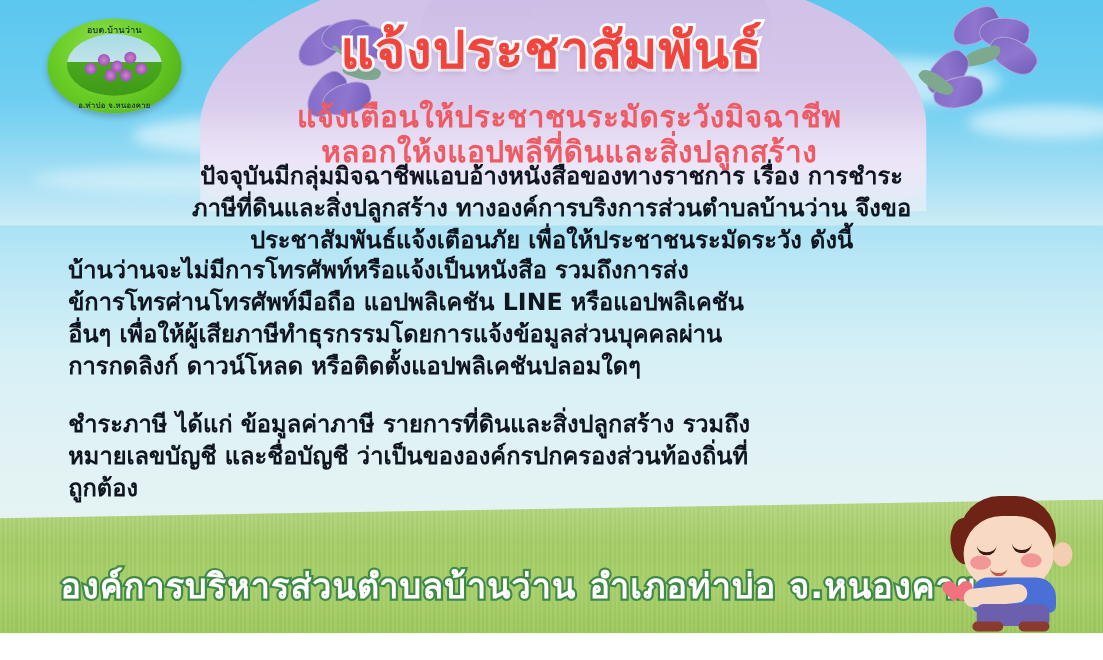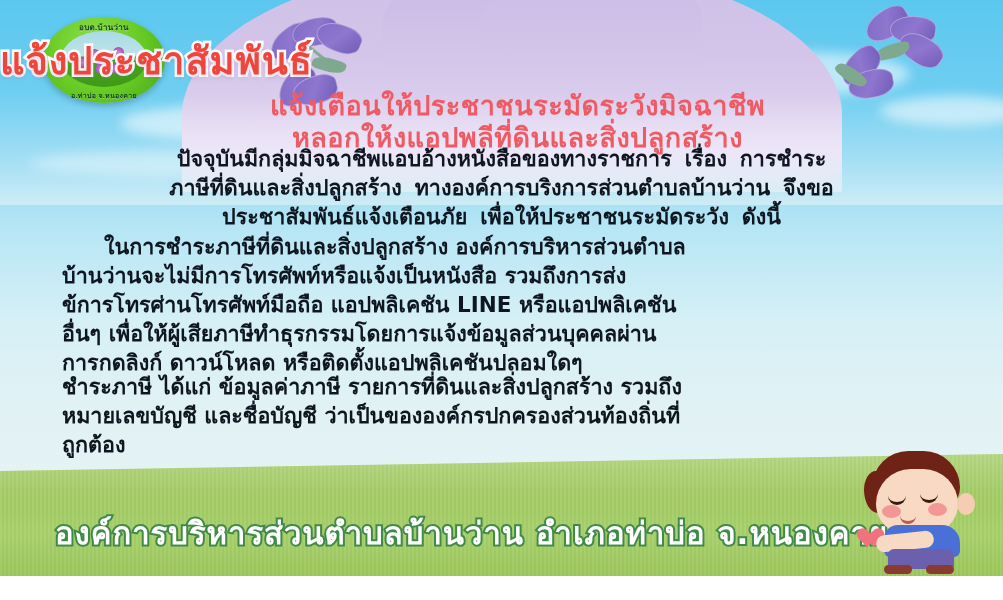--- a/index.html
+++ b/index.html
@@ -124,24 +124,25 @@
     font-weight: bold;
     letter-spacing: .3px;
     text-shadow: 0 1px 0 rgba(255,255,255,.35);
   }
   .logo-text-top { top: 4px; }
   .logo-text-bot { bottom: 2px; font-size: 7px; }
 
   
   .headline {
     position: absolute;
-    left: 0; top: 30px;
+    left: 0; top: 8px;
     width: 100%;
+    text-align: center;
     font-family: "DejaVu Sans", "Liberation Sans", sans-serif;
-    font-size: 38px;
+    font-size: 47px;
     font-weight: bold;
     color: #f0453c;
     letter-spacing: 1px;
     -webkit-text-stroke: 5px #ffffff;
     paint-order: stroke fill;
     text-shadow: 0 3px 5px rgba(120,90,140,.25);
   }
   .sub-line {
     position: absolute;
     left: 0;
@@ -159,21 +160,21 @@
 
   
   .body-block {
     position: absolute;
     left: 26px;
     width: 951px;
     color: #0f1620;
     font-family: "DejaVu Sans", "Liberation Sans", sans-serif;
     font-weight: bold;
   }
-  .para-intro { top: 146px; font-family: Liberation Mono, monospace; }
+  .para-intro { top: 146px; }
   .para-2 { top: 232px; left: 62px; width: 890px; }
   .para-3 { top: 372px; left: 62px; width: 890px; }
 
   .tline {
     display: block;
     font-size: 21.5px;
     line-height: 29px;
     letter-spacing: 0px;
     white-space: nowrap;
   }
@@ -336,21 +337,20 @@
   <div class="sub-line sub-1">แจ้งเตือนให้ประชาชนระมัดระวังมิจฉาชีพ</div>
   <div class="sub-line sub-2">หลอกให้งแอปพลีที่ดินและสิ่งปลูกสร้าง</div>
 
   <div class="body-block para-intro">
     <span class="tline">ปัจจุบันมีกลุ่มมิจฉาชีพแอบอ้างหนังสือของทางราชการ เรื่อง การชำระ</span>
     <span class="tline">ภาษีที่ดินและสิ่งปลูกสร้าง ทางองค์การบริงการส่วนตำบลบ้านว่าน จึงขอ</span>
     <span class="tline">ประชาสัมพันธ์แจ้งเตือนภัย เพื่อให้ประชาชนระมัดระวัง ดังนี้</span>
   </div>
 
   <div class="body-block para-2">
-    <span class="tline indent">ในการชำระภาษีที่ดินและสิ่งปลูกสร้าง องค์การบริหารส่วนตำบล</span>
     <span class="tline">บ้านว่านจะไม่มีการโทรศัพท์หรือแจ้งเป็นหนังสือ รวมถึงการส่ง</span>
     <span class="tline">ข้การโทรศ่านโทรศัพท์มือถือ แอปพลิเคชัน LINE หรือแอปพลิเคชัน</span>
     <span class="tline">อื่นๆ เพื่อให้ผู้เสียภาษีทำธุรกรรมโดยการแจ้งข้อมูลส่วนบุคคลผ่าน</span>
     <span class="tline">การกดลิงก์ ดาวน์โหลด หรือติดตั้งแอปพลิเคชันปลอมใดๆ</span>
   </div>
 
   <div class="body-block para-3">
     <span class="tline">ชำระภาษี ได้แก่ ข้อมูลค่าภาษี รายการที่ดินและสิ่งปลูกสร้าง รวมถึง</span>
     <span class="tline">หมายเลขบัญชี และชื่อบัญชี ว่าเป็นขององค์กรปกครองส่วนท้องถิ่นที่</span>
     <span class="tline">ถูกต้อง</span>

